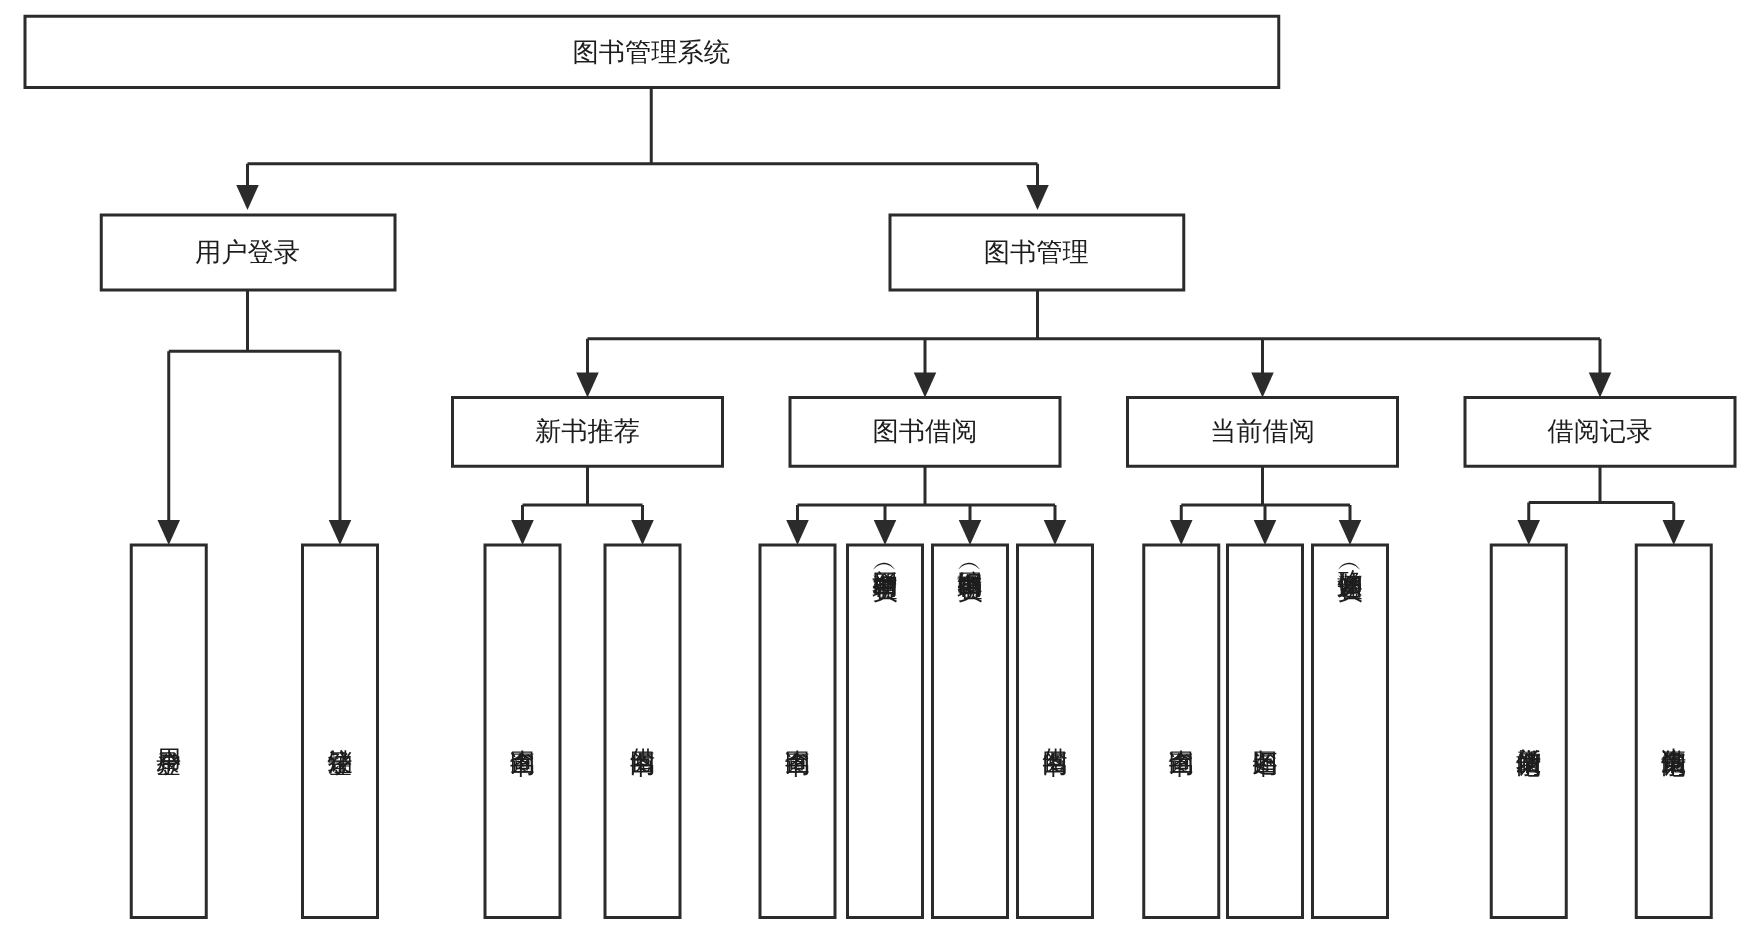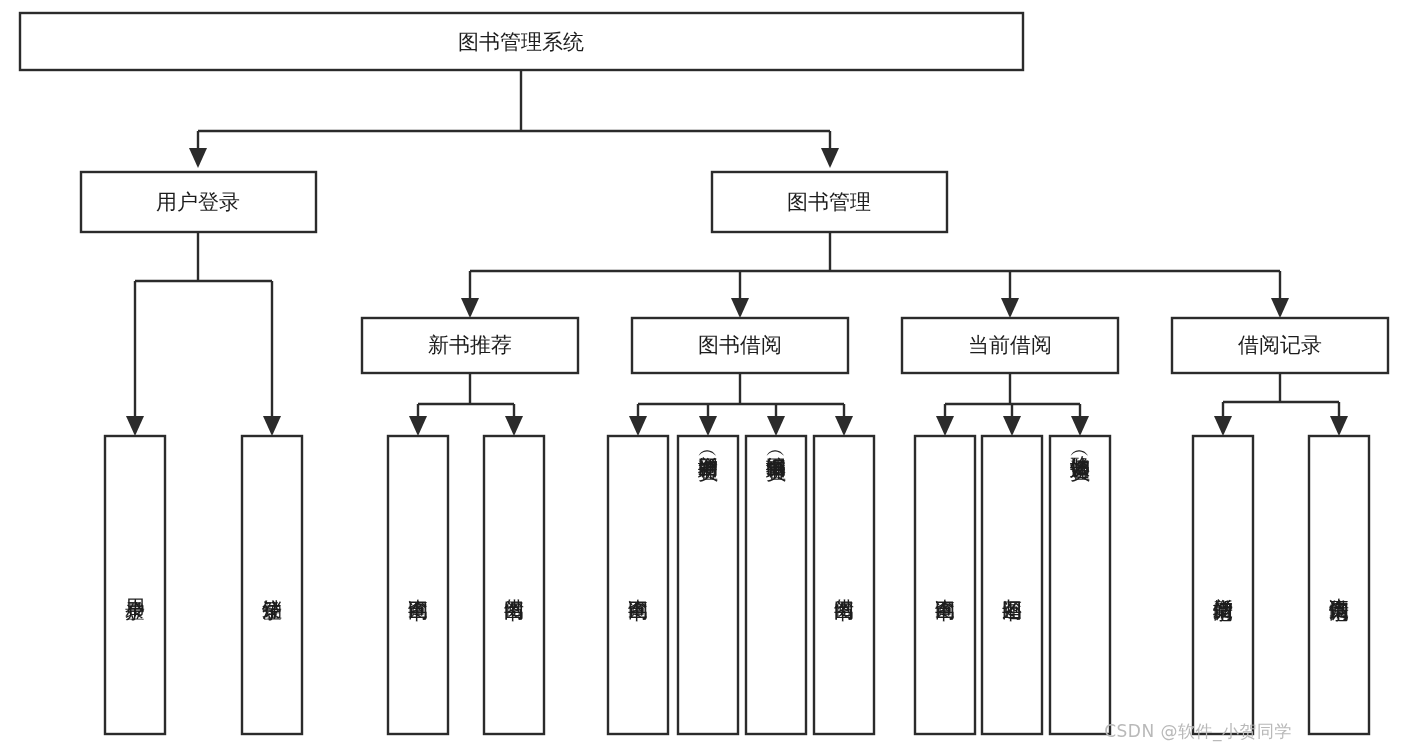--- a/index.html
+++ b/index.html
@@ -211,15 +211,14 @@
   <div class="leaf-label" style="left:746px; top:440px; width:60px; height:294px; justify-content:flex-start; display:flex; align-items:center;">编辑图书（管理员）</div>
   <div class="leaf-label" style="left:814px; top:436px; width:60px; height:298px; justify-content:center; display:flex; align-items:center;">借阅图书</div>
 
   <div class="leaf-label" style="left:915px; top:436px; width:60px; height:298px; justify-content:center; display:flex; align-items:center;">查询图书</div>
   <div class="leaf-label" style="left:982px; top:436px; width:60px; height:298px; justify-content:center; display:flex; align-items:center;">归还图书</div>
   <div class="leaf-label" style="left:1050px; top:440px; width:60px; height:294px; justify-content:flex-start; display:flex; align-items:center;">确认归还（管理员）</div>
 
   <div class="leaf-label" style="left:1193px; top:436px; width:60px; height:298px; justify-content:center; display:flex; align-items:center;">新增借阅记录</div>
   <div class="leaf-label" style="left:1309px; top:436px; width:60px; height:298px; justify-content:center; display:flex; align-items:center;">查询借阅记录</div>
 
-  <div class="watermark">CSDN @软件_小贺同学</div>
 
 </div>
 
 </body></html>

